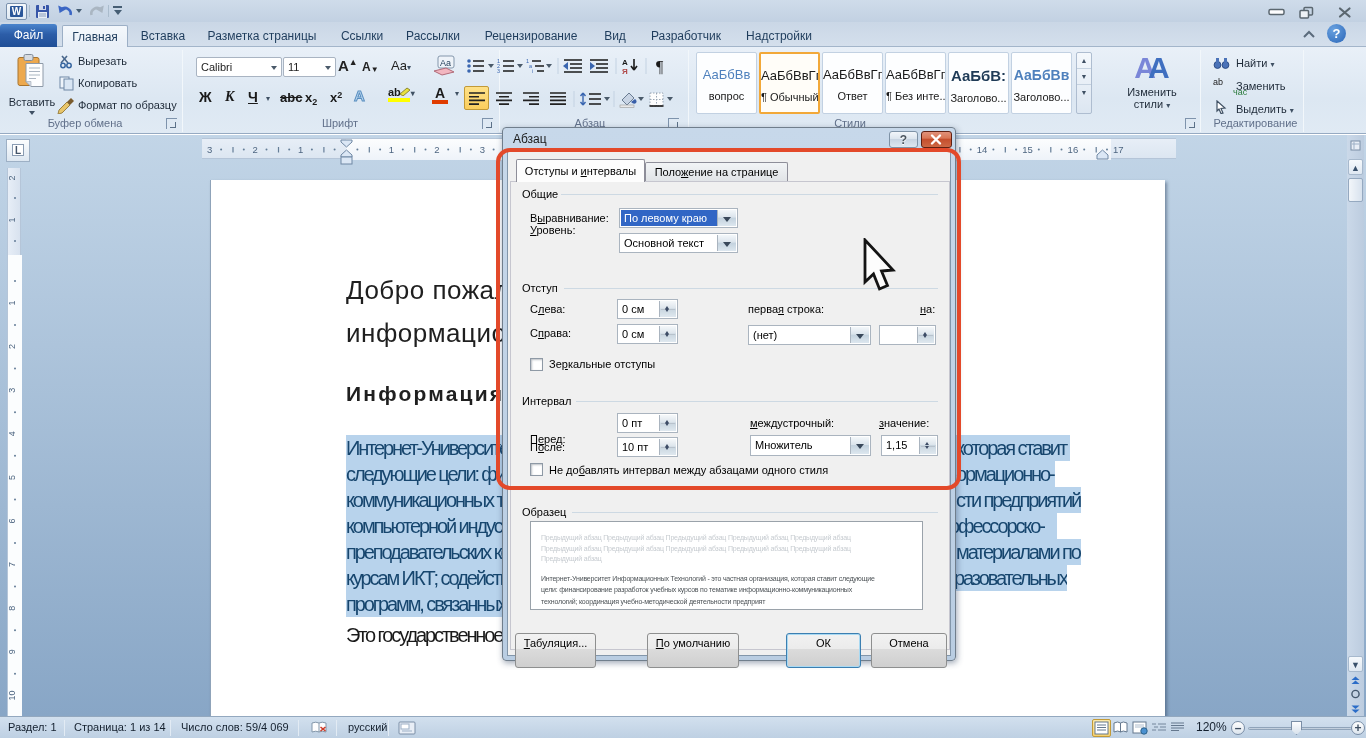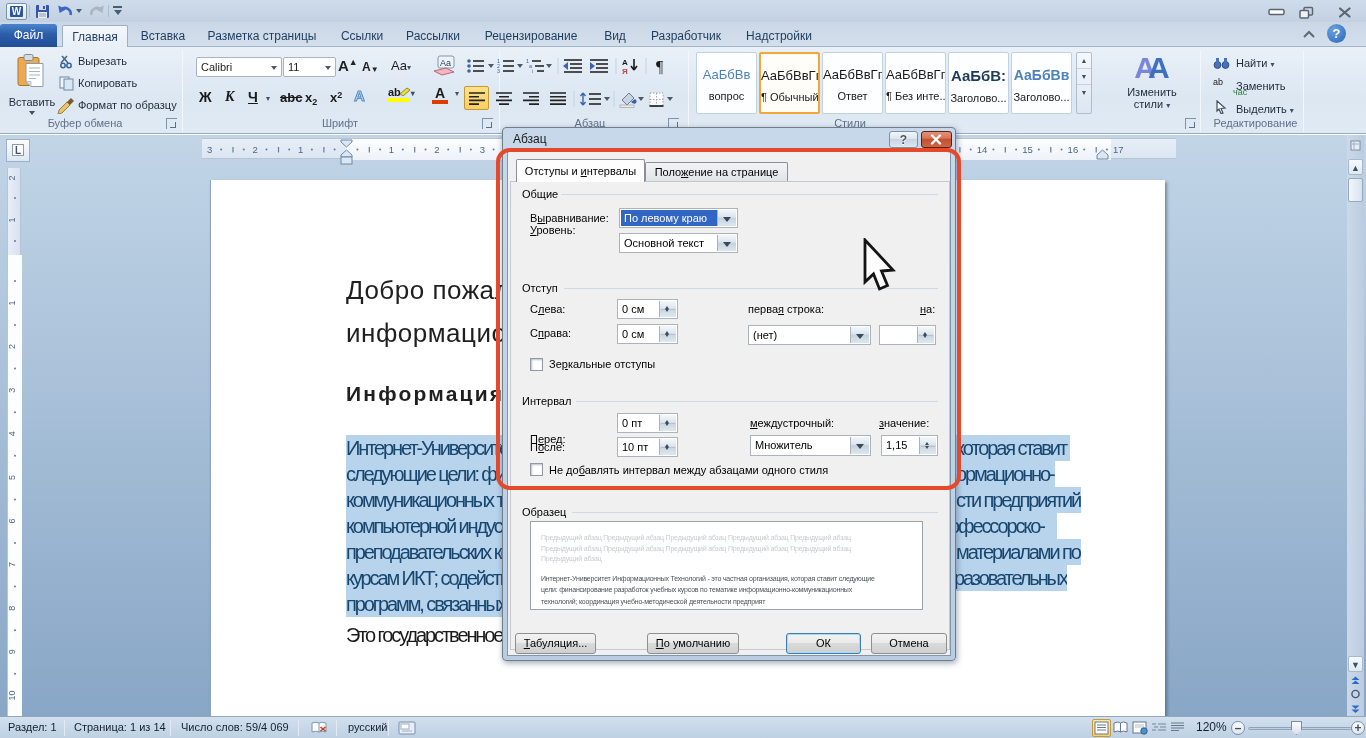--- a/index.html
+++ b/index.html
@@ -24,21 +24,21 @@
 .rbtxt{font-size:11px;color:#1e2a38;white-space:nowrap;}
 .combo7{position:absolute;background:#fff;border:1px solid #a9b4c2;border-radius:2px;font-size:11px;color:#222;}
 .dda{position:absolute;right:2px;top:45%;width:0;height:0;border:3px solid transparent;border-top:4px solid #4a5a6a;}
 
 #dlg{left:502px;top:127px;width:454px;height:534px;border:1px solid #707e8c;border-radius:4px;background:linear-gradient(#c7d8ea,#b9cde2);box-shadow:1px 2px 6px rgba(40,60,90,.45);}
 #dlgin{position:absolute;left:4px;top:23px;right:4px;bottom:4px;background:#f0f0f0;border:1px solid #8296aa;}
 .dtab{position:absolute;font-size:11px;color:#000;border:1px solid #8e8e99;border-bottom:none;border-radius:2px 2px 0 0;text-align:center;}
 .gline{position:absolute;height:1px;background:#cdd9e3;}
 .glab{position:absolute;font-size:11px;color:#000;}
 .w7edit{position:absolute;background:#fff;border:1px solid #aab4bf;font-size:11px;color:#000;}
-.btn7{position:absolute;height:21px;background:linear-gradient(#f2f2f2,#ebebeb 45%,#dbdbdb 46%,#cfcfcf);border:1px solid #8e8f8f;border-radius:3px;font-size:11px;color:#000;text-align:center;line-height:19px;}
+.btn7{position:absolute;height:35px;background:linear-gradient(#f2f2f2,#ebebeb 45%,#dbdbdb 46%,#cfcfcf);border:1px solid #8e8f8f;border-radius:3px;font-size:11px;color:#000;text-align:center;line-height:19px;}
 .cbx{position:absolute;width:13px;height:13px;background:#fff;border:1px solid #8e99a5;box-shadow:1px 1px 2px rgba(120,130,140,.5) inset;}
 .ddbtn{position:absolute;right:1px;top:1px;bottom:1px;width:19px;background:linear-gradient(#f3f7fa,#dbe4ec 45%,#c3d2de 50%,#dde7ef);border-left:1px solid #aab4bf;}
 .ddarr{position:absolute;left:5px;top:7px;width:0;height:0;border:4px solid transparent;border-top:5px solid #39485a;}
 .spinner{position:absolute;right:1px;top:1px;bottom:1px;width:17px;background:linear-gradient(#f5f8fa,#dde5ec 45%,#c8d5df 50%,#dfe8ef);border-left:1px solid #aab4bf;}
 .spinner:before{content:"";position:absolute;left:4.8px;top:2.8px;width:0;height:0;border:2.8px solid transparent;border-bottom:3.2px solid #3d4c66;}
 .spinner:after{content:"";position:absolute;left:4.8px;bottom:2.8px;width:0;height:0;border:2.8px solid transparent;border-top:3.2px solid #3d4c66;}
 .spinner i{position:absolute;left:1px;right:1px;top:50%;height:1px;background:#b8c2cc;}
 .pvg{font-size:7px;line-height:10.5px;color:#c6cbd0;white-space:nowrap;margin-left:10px;letter-spacing:-.2px;}
 .pvd{font-size:7px;line-height:11.5px;color:#4c5256;white-space:nowrap;margin-left:10px;letter-spacing:-.2px;}
 

